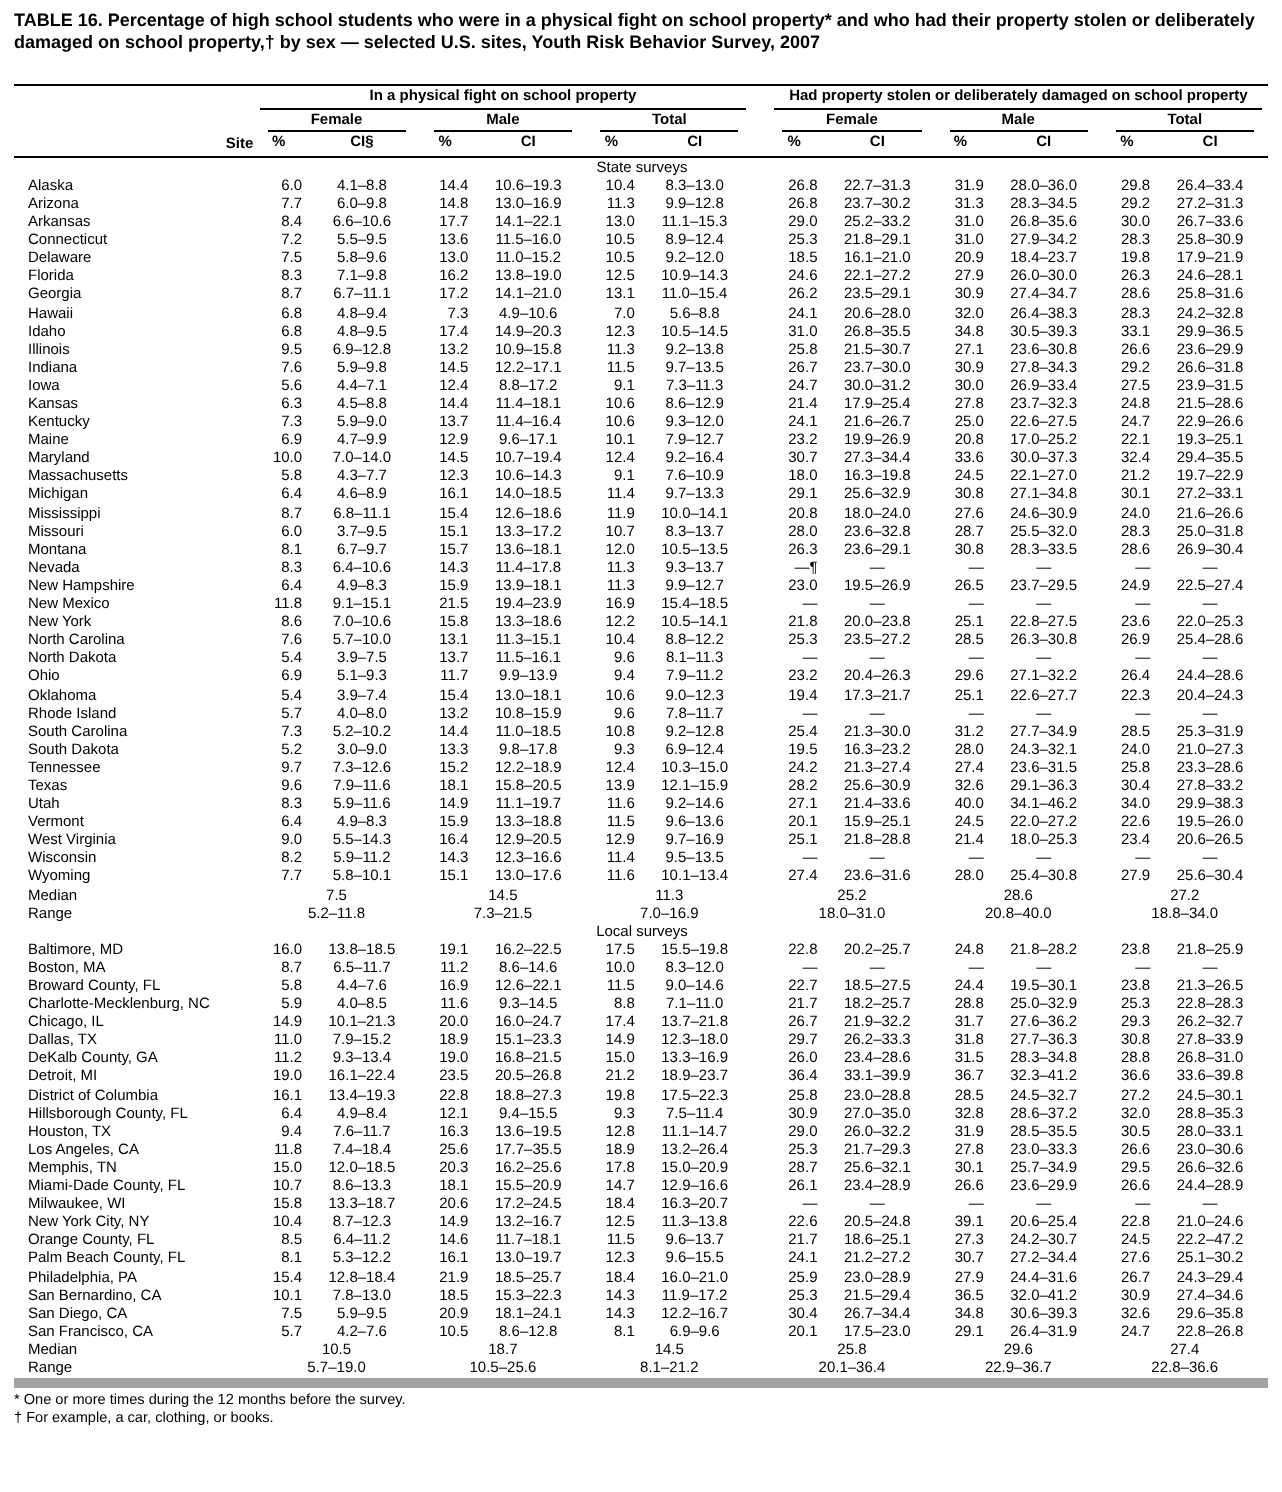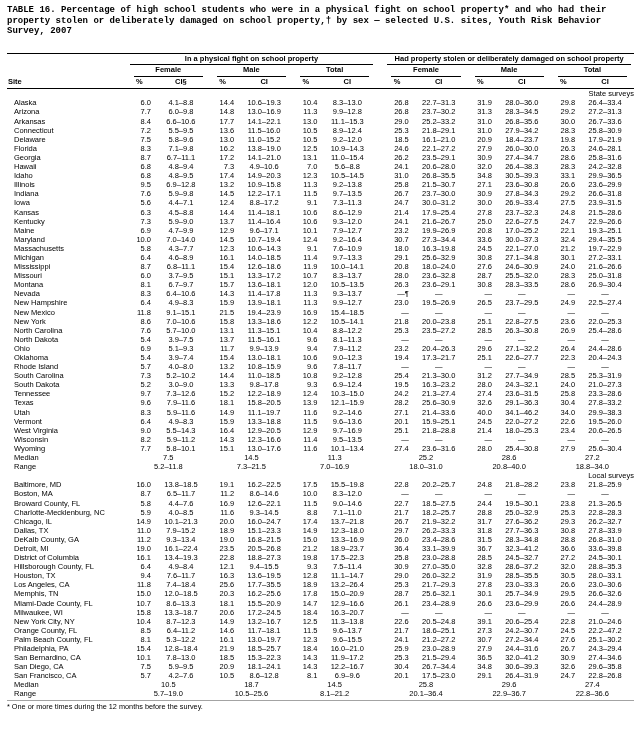--- a/index.html
+++ b/index.html
@@ -4,50 +4,50 @@
 <style>
   html, body { margin:0; padding:0; }
   body {
     width:641px; height:746px; overflow:hidden;
     background:#ffffff; color:#000000;
     font-family:"Liberation Sans", sans-serif;
   }
   .page { padding:5px 7px 0 7px; }
   .title {
     font-size:9px; font-weight:bold; line-height:10.5px;
-    padding-bottom:16px; border-bottom:1.5px solid #000;font-family:Liberation Mono, monospace;
+    padding-bottom:16px; border-bottom:1.5px solid #000;
   }
   table {
     border-collapse:collapse; table-layout:fixed;
     width:627px; font-size:7.5px;
   }
   thead th { font-weight:bold; padding:0; vertical-align:bottom; }
   th .u {
     border-bottom:1px solid #000; margin:0 3px; padding:1px 1px 1px;
     line-height:8.6px;
   }
   th.sexh .u { margin:0 7px; padding-bottom:1px; }
   tr.meas th {
     border-bottom:1px solid #000; text-align:center;
     padding:1px 0 2px; line-height:8.6px;
   }
   th.site-h {
-    text-align:left; vertical-align:bottom;
+    text-align:right; vertical-align:bottom;
     border-bottom:1px solid #000; padding:0 0 2px 1px;
   }
   th.gapcol { border-bottom:1px solid #000; }
   tbody td { line-height:9.1px; padding:0; white-space:nowrap; }
-  td.sec  { text-align:right; padding-left:1px;margin-top:16px; }
+  td.sec  { text-align:center; padding-left:1px;margin-top:16px; }
   td.site { text-align:left; padding-left:7px; overflow:hidden; }
   td.pct  { text-align:right; padding-right:1px; }
   td.ci   { text-align:center; }
   td.span2{ text-align:center; }
   td.gap  { padding:0; }
   .foot {
-    width:627px; border-top:1px solid #a3a3a3;
+    width:627px; border-top:5px solid #a3a3a3;
     margin-top:1px; padding-top:2px;
     font-size:7.3px; line-height:8.7px;
   }
 </style>
 </head>
 <body>
 
 <div class="page">
   <div class="title">TABLE 16. Percentage of high school students who were in a physical fight on school property* and who had their property stolen or deliberately damaged on school property,† by sex — selected U.S. sites, Youth Risk Behavior Survey, 2007</div>
 
@@ -1135,14 +1135,15 @@
           <td class="gap"></td>
           <td class="span2" colspan="2">20.1–36.4</td>
           <td class="span2" colspan="2">22.9–36.7</td>
           <td class="span2" colspan="2">22.8–36.6</td>
         </tr>
       </tbody>
   </table>
 
   <div class="foot">
     <div>* One or more times during the 12 months before the survey.</div>
+    <div>† For example, a car, clothing, or books.</div>
   </div>
 </div>
 
 </body></html>

